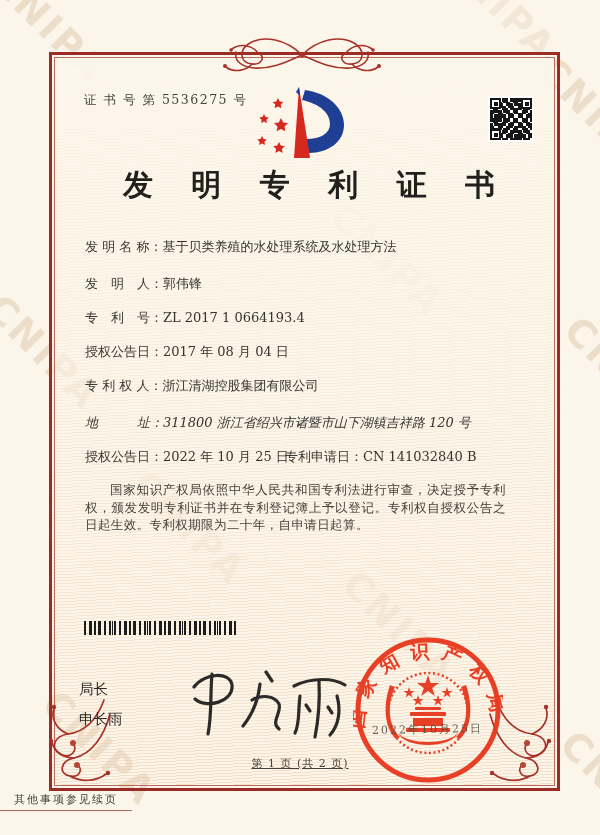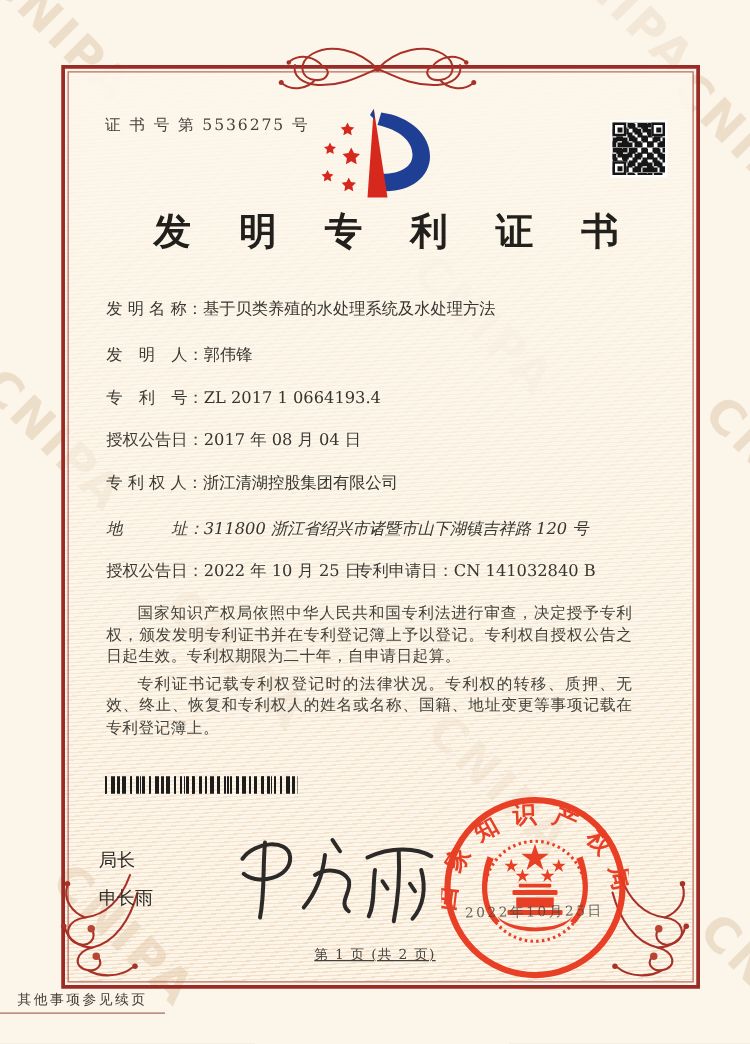--- a/index.html
+++ b/index.html
@@ -208,21 +208,20 @@
   </div>
   <div class="row r7">
     <span class="lbl">授权公告日：</span><span class="val">2022 年 10 月 25 日</span>
     <span class="pair2">
       <span class="lbl">专利申请日：</span><span class="val">CN 141032840 B</span>
     </span>
   </div>
 
   <div class="body-text">
     <p>国家知识产权局依照中华人民共和国专利法进行审查，决定授予专利权，颁发发明专利证书并在专利登记簿上予以登记。专利权自授权公告之日起生效。专利权期限为二十年，自申请日起算。</p>
-    <p>专利证书记载专利权登记时的法律状况。专利权的转移、质押、无效、终止、恢复和专利权人的姓名或名称、国籍、地址变更等事项记载在专利登记簿上。</p>
   </div>
 
   <div class="barcode"></div>
 
   <div class="director">
     <div>局长</div>
     <div>申长雨</div>
   </div>
 
   <svg class="sig" width="172" height="96" viewBox="0 0 172 96">

